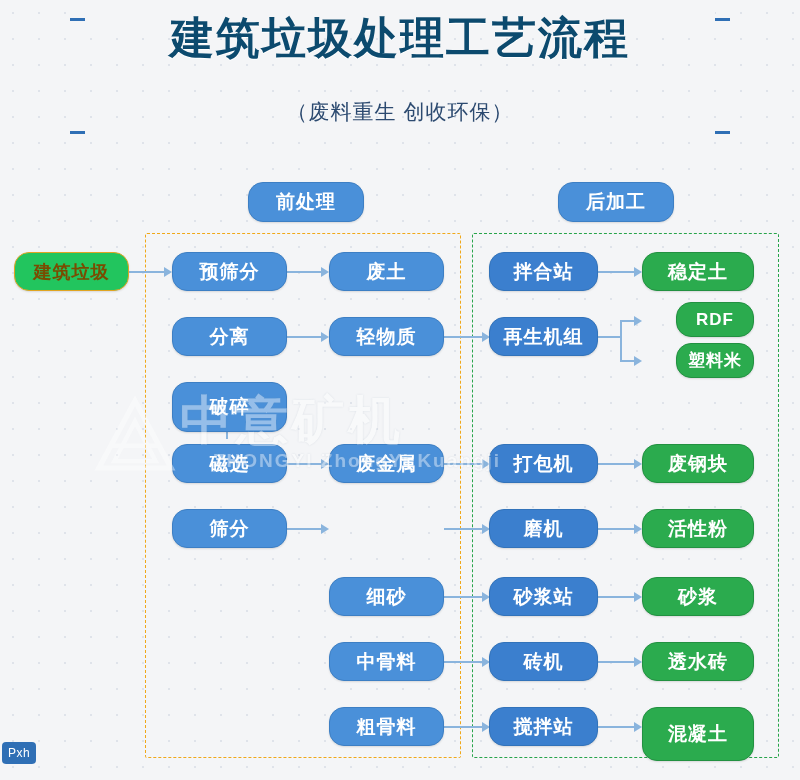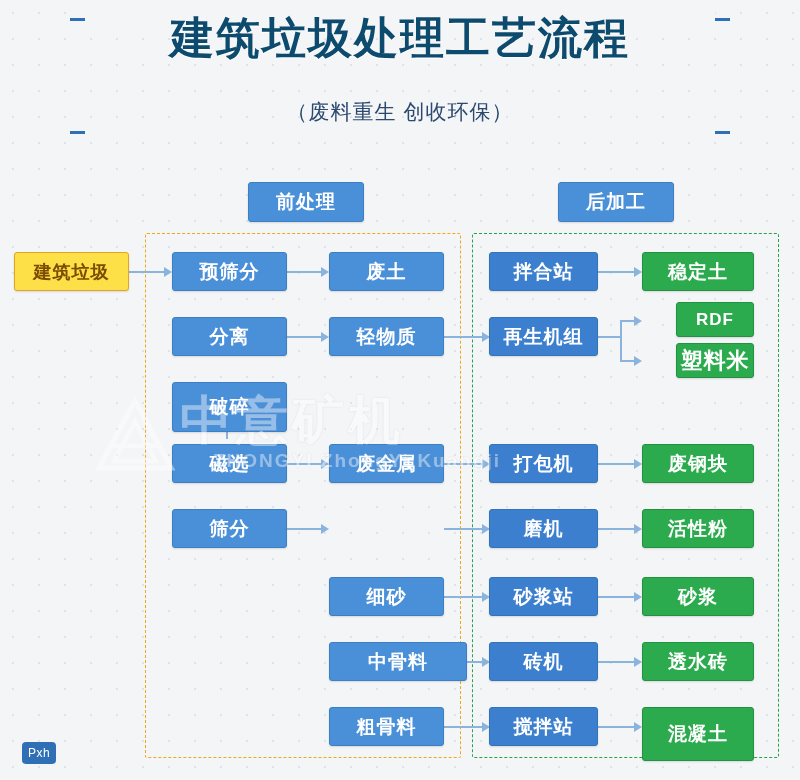--- a/index.html
+++ b/index.html
@@ -47,30 +47,30 @@
 
   
   .dash-box{position:absolute;box-sizing:border-box;border-radius:2px;}
   .dash-pre{border:1.5px dashed #f0a819;}
   .dash-post{border:1.5px dashed #27a44a;}
 
   
   .node{
     position:absolute;box-sizing:border-box;
     display:flex;align-items:center;justify-content:center;
-    border-radius:3px;
+    border-radius:15px;
     color:#fff;font-size:19px;font-weight:bold;
     letter-spacing:1px;
     box-shadow:0 1px 2px rgba(0,0,0,.12);
     user-select:none;
   }
   .n-blue{background:#4a90d9;border:1px solid #3d7fc4;text-align:right;}
   .n-blue-d{background:#3b7fce;border:1px solid #3273ba;}
   .n-green{background:#2bab4e;border:1px solid #229141;}
-  .n-orange{background:#fde047;border:1px solid #e0a523;color:#7a4b00;}
+  .n-orange{background:#22c55e;border:1px solid #e0a523;color:#7a4b00;}
   .n-head{background:#4a90d9;border:1px solid #3d7fc4;font-size:19px;}
   .hline{position:absolute;height:2px;background:#8ab4dd;}
   .vline{position:absolute;width:2px;background:#8ab4dd;}
   .arrow-r{
     position:absolute;width:0;height:0;
     border-top:5px solid transparent;border-bottom:5px solid transparent;
     border-left:8px solid #8ab4dd;
   }
 
   
@@ -89,21 +89,21 @@
     font-size:19px;font-weight:bold;color:#ffffff;letter-spacing:2px;
     text-shadow:0 0 2px rgba(120,140,160,.55);
     margin-left:33px;
   }
   .wm-logo{
     position:absolute;left:92px;top:14px;width:86px;height:86px;
   }
 
   
   .badge{
-    position:absolute;left:22px;top:742px;width:34px;height:22px;
+    position:absolute;left:2px;top:742px;width:34px;height:22px;
     background:#2f6fb5;border-radius:4px;color:#fff;font-size:12px;
     display:flex;align-items:center;justify-content:center;letter-spacing:.5px;
     z-index:6;
   }
 </style>
 </head>
 <body>
 
 <div class="bg-dots"></div>
 
@@ -173,34 +173,34 @@
   <div class="node n-blue" style="left:172px;top:252px;width:115px;height:39px;">预筛分</div>
   <div class="node n-blue" style="left:172px;top:317px;width:115px;height:39px;">分离</div>
   <div class="node n-blue" style="left:172px;top:382px;width:115px;height:50px;">破碎</div>
   <div class="node n-blue" style="left:172px;top:444px;width:115px;height:39px;">磁选</div>
   <div class="node n-blue" style="left:172px;top:509px;width:115px;height:39px;">筛分</div>
 
   <div class="node n-blue" style="left:329px;top:252px;width:115px;height:39px;">废土</div>
   <div class="node n-blue" style="left:329px;top:317px;width:115px;height:39px;">轻物质</div>
   <div class="node n-blue" style="left:329px;top:444px;width:115px;height:39px;">废金属</div>
   <div class="node n-blue" style="left:329px;top:577px;width:115px;height:39px;">细砂</div>
-  <div class="node n-blue" style="left:329px;top:642px;width:138px;height:39px;">中骨料</div>
+  <div class="node n-blue" style="left:329px;top:642px;width:115px;height:39px;">中骨料</div>
   <div class="node n-blue" style="left:329px;top:707px;width:115px;height:39px;">粗骨料</div>
 
   <div class="node n-blue-d" style="left:489px;top:252px;width:109px;height:39px;">拌合站</div>
   <div class="node n-blue-d" style="left:489px;top:317px;width:109px;height:39px;">再生机组</div>
   <div class="node n-blue-d" style="left:489px;top:444px;width:109px;height:39px;">打包机</div>
   <div class="node n-blue-d" style="left:489px;top:509px;width:109px;height:39px;">磨机</div>
   <div class="node n-blue-d" style="left:489px;top:577px;width:109px;height:39px;">砂浆站</div>
   <div class="node n-blue-d" style="left:489px;top:642px;width:109px;height:39px;">砖机</div>
   <div class="node n-blue-d" style="left:489px;top:707px;width:109px;height:39px;">搅拌站</div>
 
   <div class="node n-green" style="left:642px;top:252px;width:112px;height:39px;">稳定土</div>
   <div class="node n-green" style="left:676px;top:302px;width:78px;height:35px;font-size:17px;">RDF</div>
-  <div class="node n-green" style="left:676px;top:343px;width:78px;height:35px;font-size:22px;">塑料米</div>
+  <div class="node n-green" style="left:676px;top:343px;width:78px;height:35px;font-size:17px;">塑料米</div>
   <div class="node n-green" style="left:642px;top:444px;width:112px;height:39px;">废钢块</div>
   <div class="node n-green" style="left:642px;top:509px;width:112px;height:39px;">活性粉</div>
   <div class="node n-green" style="left:642px;top:577px;width:112px;height:39px;">砂浆</div>
   <div class="node n-green" style="left:642px;top:642px;width:112px;height:39px;">透水砖</div>
   <div class="node n-green" style="left:642px;top:707px;width:112px;height:54px;">混凝土</div>
 
   <div class="watermark">
     <svg class="wm-logo" viewBox="0 0 100 100">
       <path d="M50 8 L92 86 L8 86 Z" fill="none" stroke="#ffffff" stroke-width="6"></path>
       <path d="M50 32 L74 78 L26 78 Z" fill="none" stroke="#ffffff" stroke-width="5"></path>

